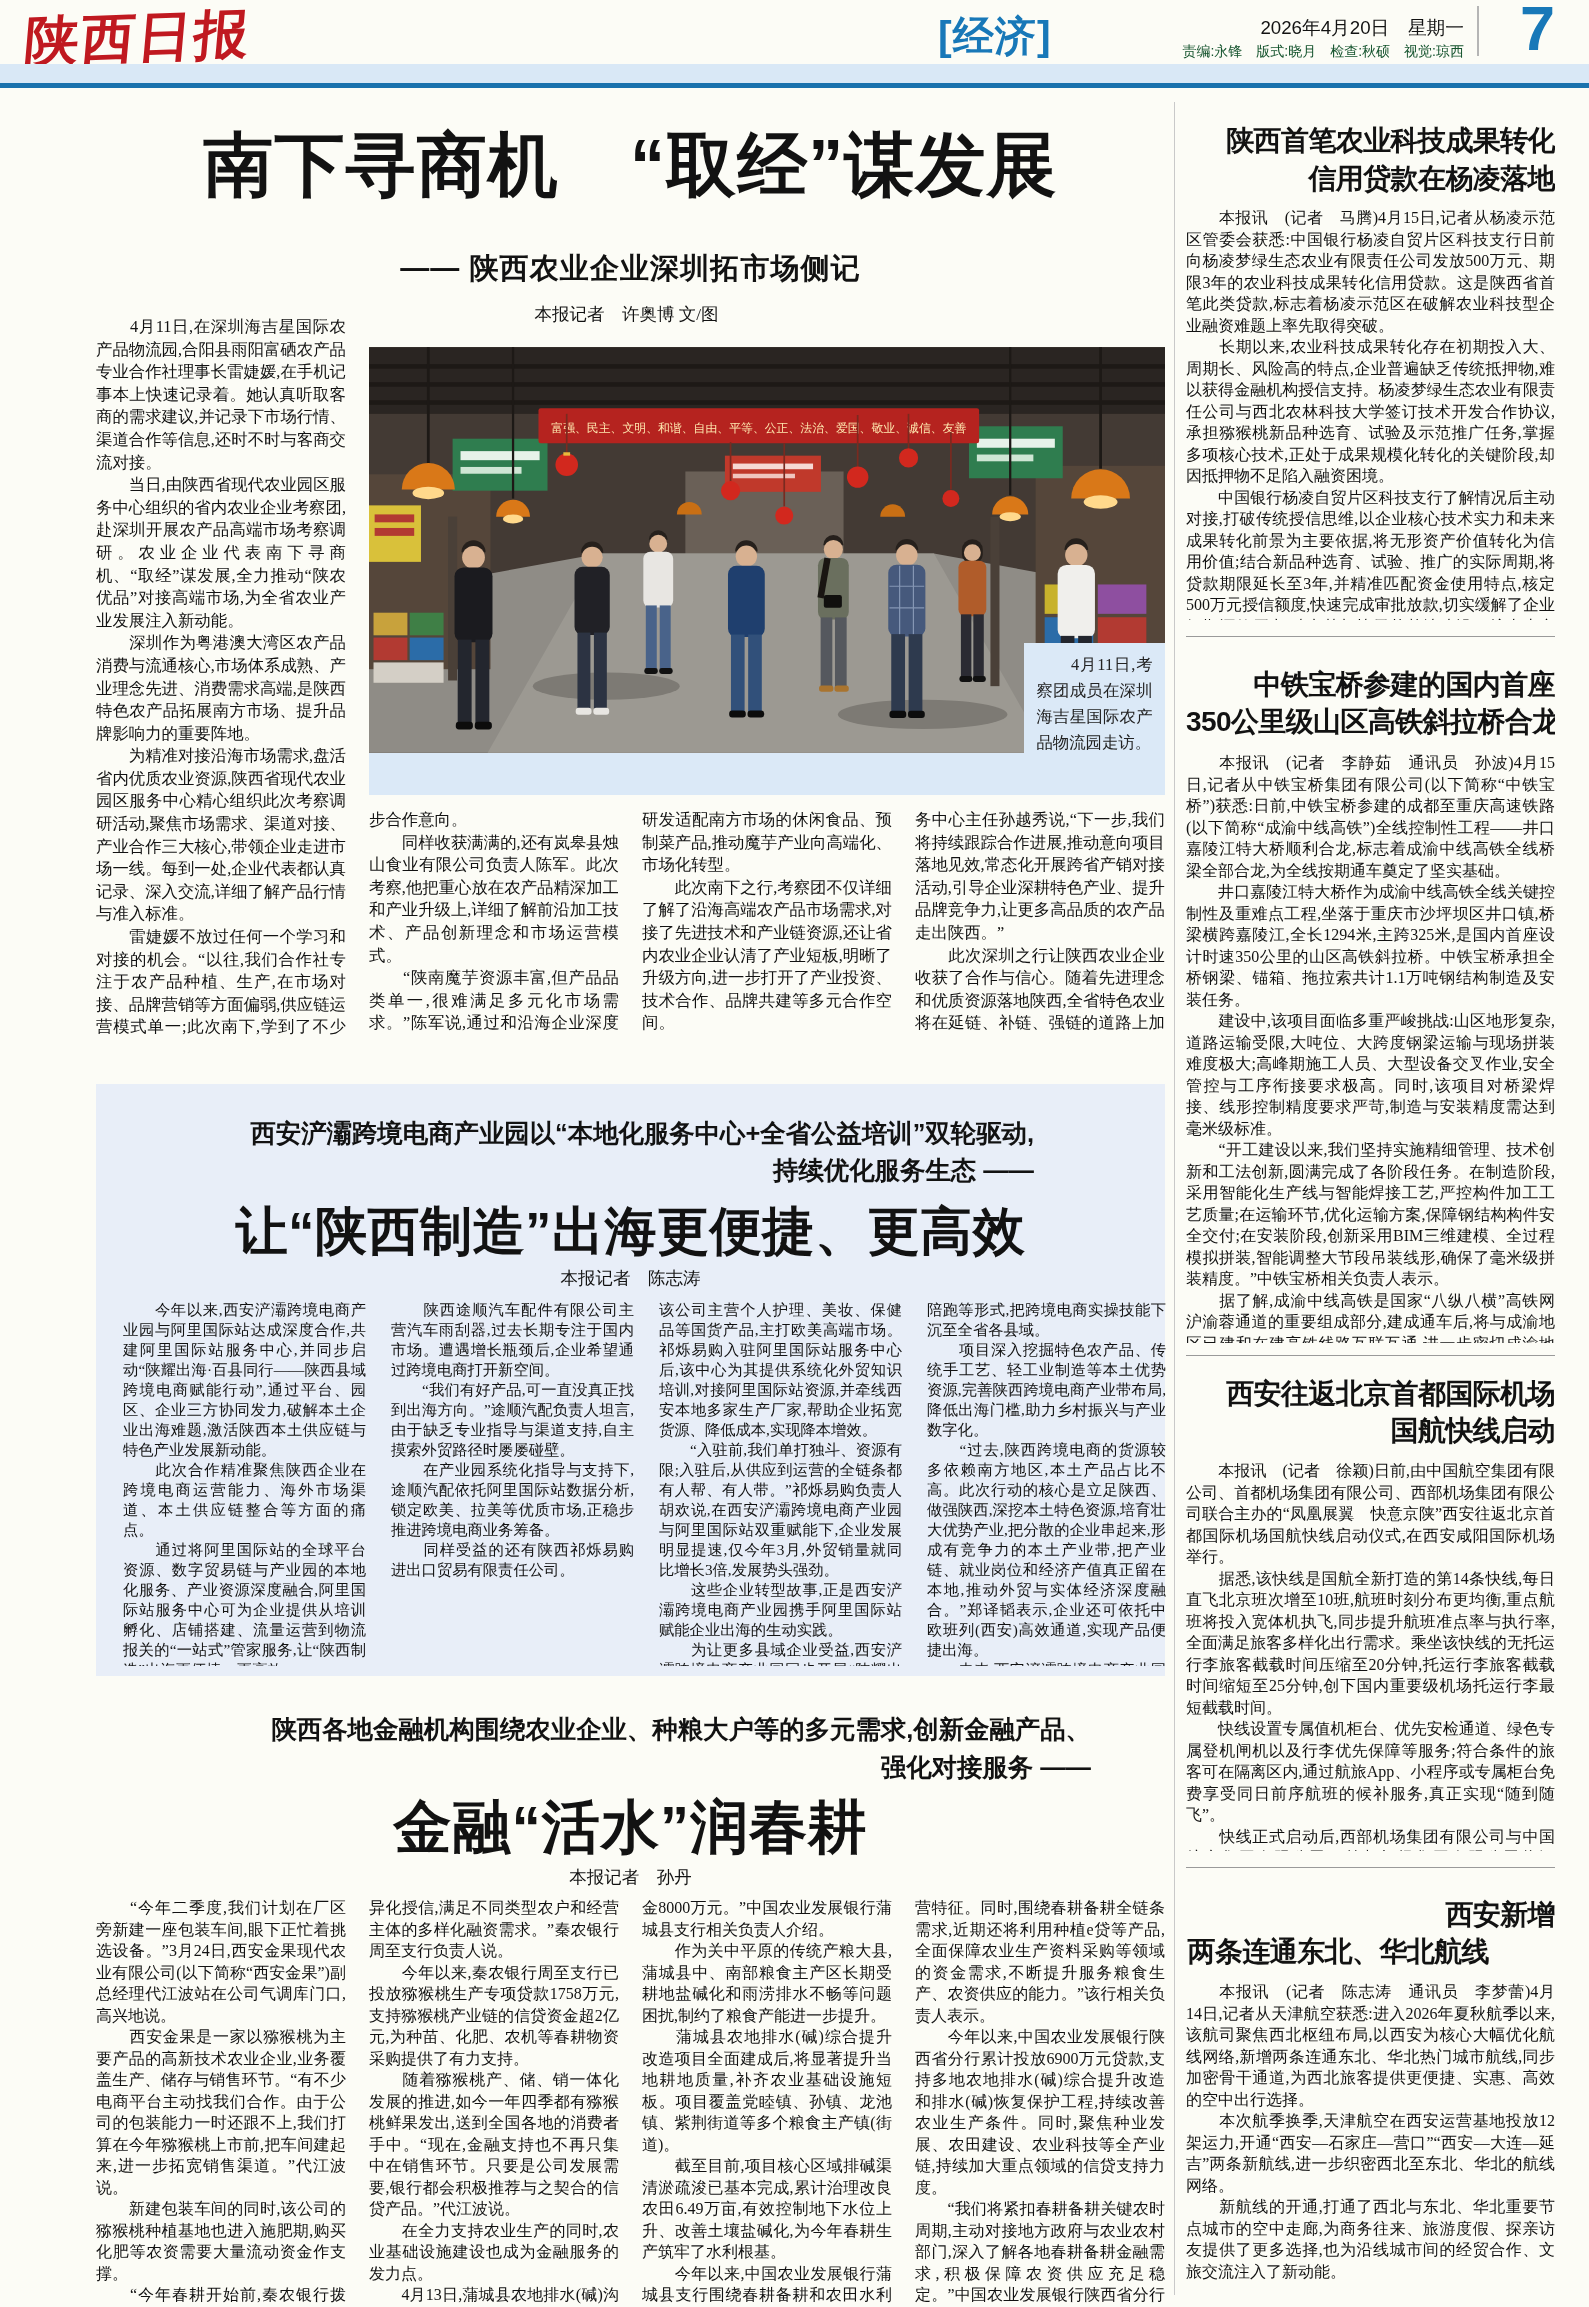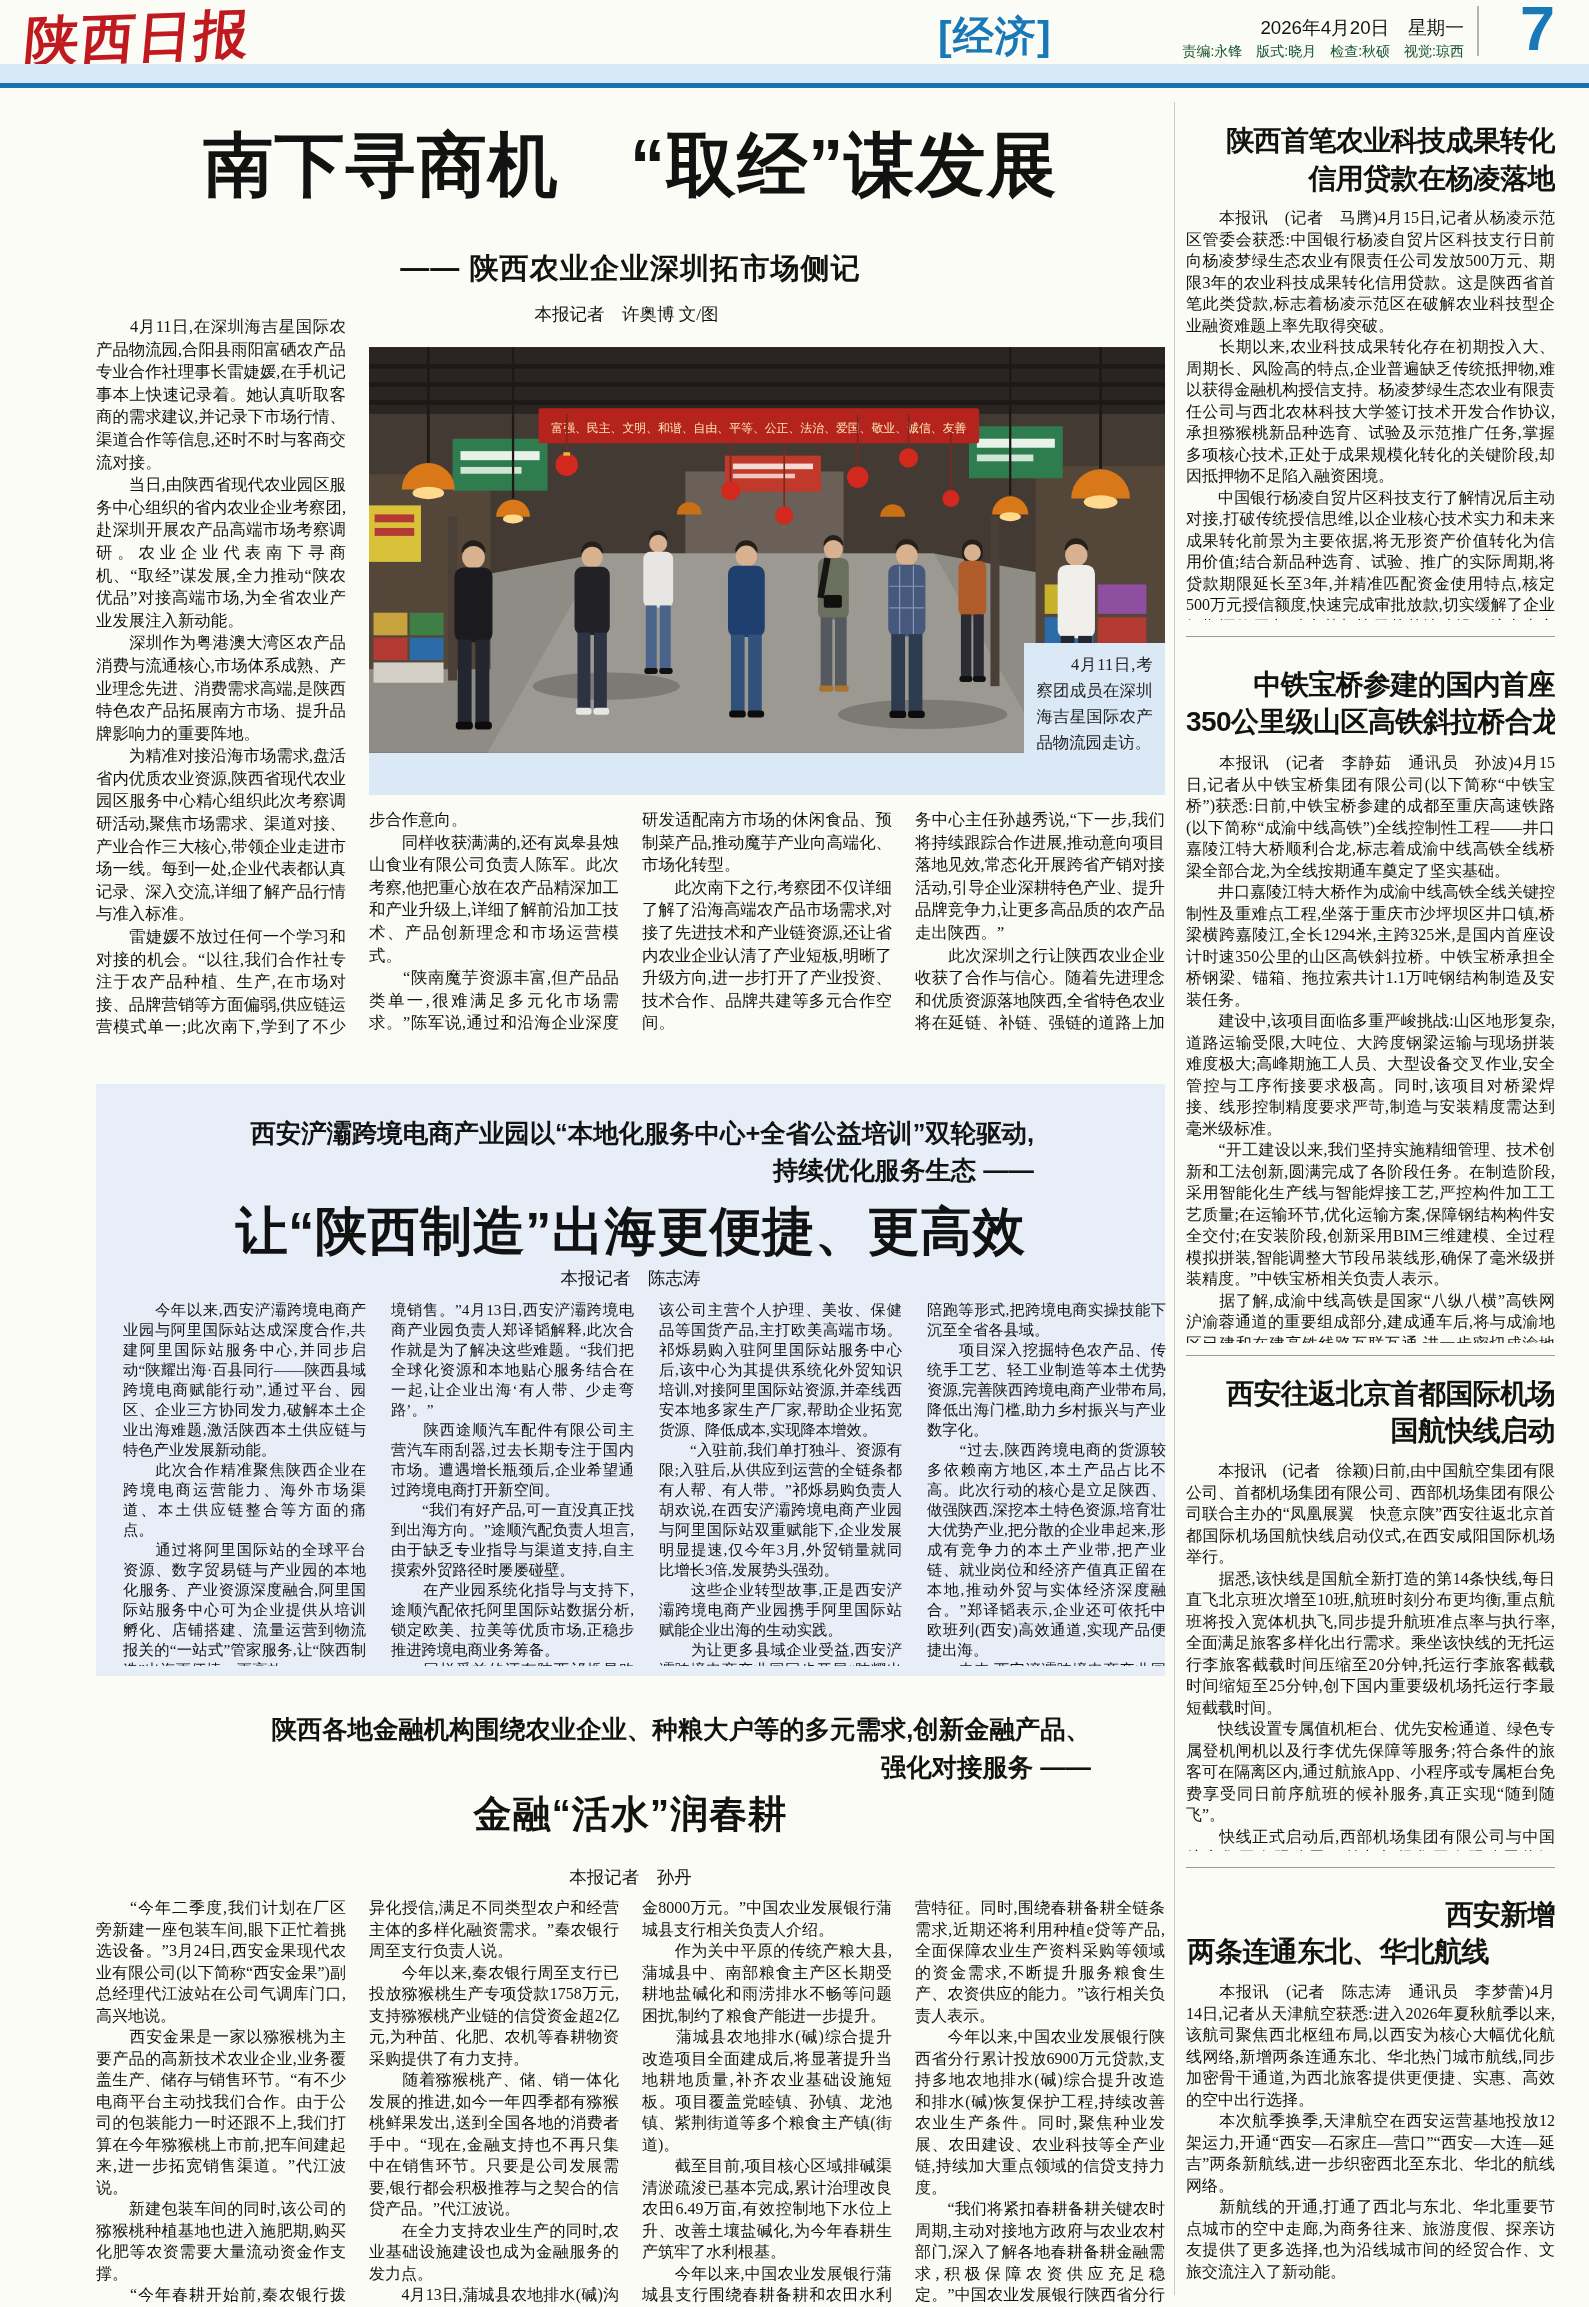--- a/index.html
+++ b/index.html
@@ -21,21 +21,21 @@
   .byline{font-size:17.5px;text-align:center;}
   .col{font-size:16.4px;line-height:22.6px;overflow:hidden;text-align:justify;}
   .col p{margin:0;}
   .mid-col{font-size:15.3px;line-height:20px;}
   .fin-col{font-size:16px;line-height:21.5px;}
   .rail-h{font-size:28px;line-height:36px;font-weight:bold;letter-spacing:-0.6px;white-space:nowrap;overflow:hidden;}
   .rail-body{font-size:16px;line-height:21.5px;overflow:hidden;text-align:justify;}
   .rail-body p{margin:0;}
   .eyebrow{font-size:25.4px;font-weight:bold;line-height:36px;}
   .h-cross{font-size:52px;font-weight:bold;text-align:center;letter-spacing:0.6px;}
-  .h-fin{font-size:38px;font-weight:bold;text-align:center;letter-spacing:1.1px;}
+  .h-fin{font-size:58px;font-weight:bold;text-align:center;letter-spacing:1.1px;}
   .bluebox{background:#e8eef8;}
   .caption-strip{background:#dbe9f7;}
   .caption-box{background:#dbe9f7;}
   .caption-text{font-size:16.4px;line-height:26px;text-align:justify;color:#222;}
   .rule-h{background:#9a9a9a;}
   .rule-v{background:#c9c9c9;}
   .hdr-vbar{background:#b5b5b5;}
 </style>
 </head>
 <body>
@@ -245,21 +245,20 @@
   <div class="abs sans eyebrow" style="left:130px;top:1115px;width:904px;text-indent:1.5em;">西安浐灞跨境电商产业园以“本地化服务中心+全省公益培训”双轮驱动,</div>
   <div class="abs sans eyebrow" style="left:130px;top:1152px;width:904px;">持续优化服务生态 ——</div>
   <div class="abs sans h-cross" style="left:96px;top:1197px;width:1069px;">让“陕西制造”出海更便捷、更高效</div>
   <div class="abs byline" style="left:96px;top:1266px;width:1069px;">本报记者　陈志涛</div>
   <div class="abs col mid-col" style="left:123px;top:1300px;width:243px;height:366px;">
       <p>　　今年以来,西安浐灞跨境电商产业园与阿里国际站达成深度合作,共建阿里国际站服务中心,并同步启动“陕耀出海·百县同行——陕西县域跨境电商赋能行动”,通过平台、园区、企业三方协同发力,破解本土企业出海难题,激活陕西本土供应链与特色产业发展新动能。</p>
       <p>　　此次合作精准聚焦陕西企业在跨境电商运营能力、海外市场渠道、本土供应链整合等方面的痛点。</p>
       <p>　　通过将阿里国际站的全球平台资源、数字贸易链与产业园的本地化服务、产业资源深度融合,阿里国际站服务中心可为企业提供从培训孵化、店铺搭建、流量运营到物流报关的“一站式”管家服务,让“陕西制造”出海更便捷、更高效。</p>
     </div>
   <div class="abs col mid-col" style="left:391px;top:1300px;width:243px;height:366px;">
-      <p>境销售。”4月13日,西安浐灞跨境电商产业园负责人郑译韬解释,此次合作就是为了解决这些难题。“我们把全球化资源和本地贴心服务结合在一起,让企业出海‘有人带、少走弯路’。”</p>
       <p>　　陕西途顺汽车配件有限公司主营汽车雨刮器,过去长期专注于国内市场。遭遇增长瓶颈后,企业希望通过跨境电商打开新空间。</p>
       <p>　　“我们有好产品,可一直没真正找到出海方向。”途顺汽配负责人坦言,由于缺乏专业指导与渠道支持,自主摸索外贸路径时屡屡碰壁。</p>
       <p>　　在产业园系统化指导与支持下,途顺汽配依托阿里国际站数据分析,锁定欧美、拉美等优质市场,正稳步推进跨境电商业务筹备。</p>
       <p>　　同样受益的还有陕西祁烁易购进出口贸易有限责任公司。</p>
     </div>
   <div class="abs col mid-col" style="left:659px;top:1300px;width:243px;height:366px;">
       <p>该公司主营个人护理、美妆、保健品等国货产品,主打欧美高端市场。祁烁易购入驻阿里国际站服务中心后,该中心为其提供系统化外贸知识培训,对接阿里国际站资源,并牵线西安本地多家生产厂家,帮助企业拓宽货源、降低成本,实现降本增效。</p>
       <p>　　“入驻前,我们单打独斗、资源有限;入驻后,从供应到运营的全链条都有人帮、有人带。”祁烁易购负责人胡欢说,在西安浐灞跨境电商产业园与阿里国际站双重赋能下,企业发展明显提速,仅今年3月,外贸销量就同比增长3倍,发展势头强劲。</p>
       <p>　　这些企业转型故事,正是西安浐灞跨境电商产业园携手阿里国际站赋能企业出海的生动实践。</p>
       <p>　　为让更多县域企业受益,西安浐灞跨境电商产业园同步开展“陕耀出海·百县同行——陕西县域跨境电商赋能行动,通过巡回公益培训、线上赋能、重点企业</p>

